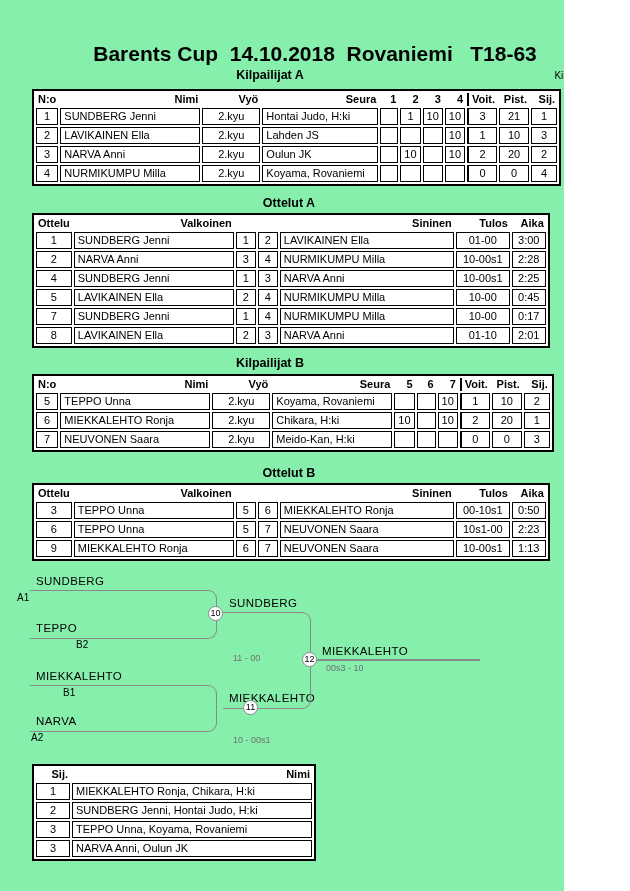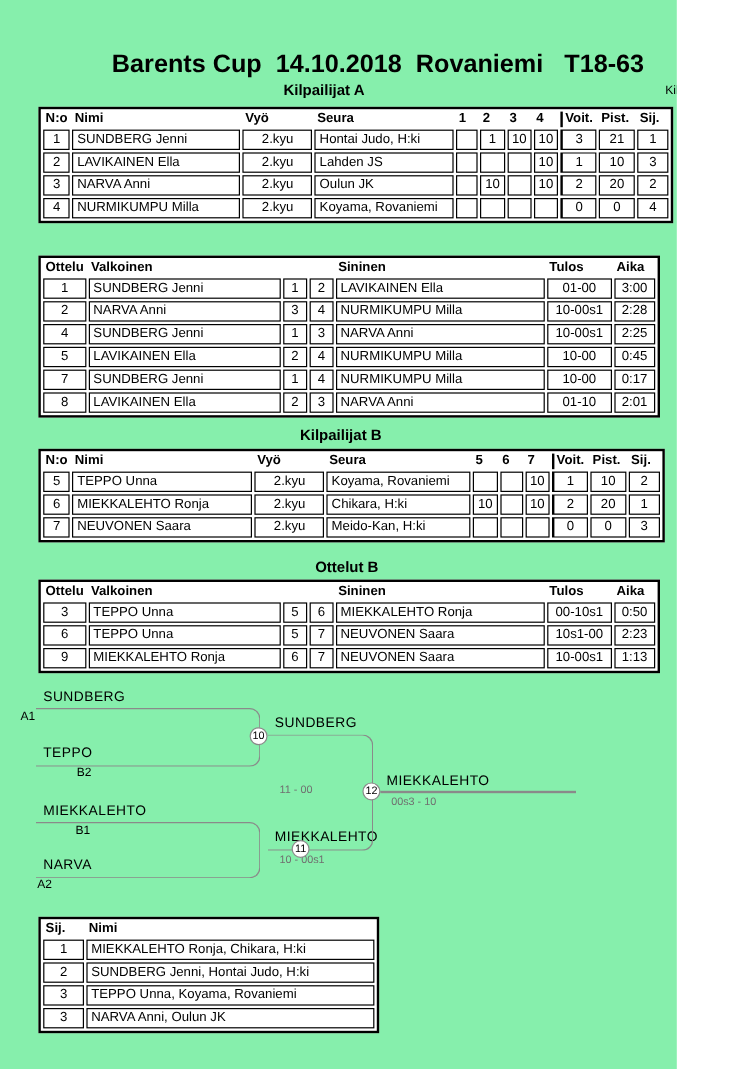--- a/index.html
+++ b/index.html
@@ -13,21 +13,21 @@
     font-size:21px;font-weight:bold;white-space:pre;letter-spacing:0px;
   }
   .section-title{font-size:12.5px;font-weight:bold;text-align:center;}
   .count-label{font-size:10px;text-align:right;}
   
   table.tbl{
     border-collapse:separate;border-spacing:2px;
     border:2px solid #000;background:#fff;
   }
   table.tbl th{
-    font-size:11px;font-weight:bold;text-align:left;
+    font-size:11px;font-weight:bold;text-align:right;
     padding:0 2px;height:13px;line-height:13px;border:none;box-sizing:border-box;
   }
   table.tbl td{
     font-size:11px;text-align:center;border:1px solid #000;
     padding:0 3px;height:15px;line-height:15px;box-sizing:border-box;
     white-space:nowrap;overflow:hidden;
   }
   
   .tblA tr > *:nth-child(1){width:22px;}
   .tblA tr > *:nth-child(2){width:140px;}
@@ -156,20 +156,21 @@
           <td></td>
           <td></td>
           <td></td>
           <td>0</td>
           <td>0</td>
           <td>4</td>
         </tr>
       </tbody>
   </table>
 
+  <div class="abs section-title" style="top:196px;left:32px;width:514px;">Ottelut A</div>
 
   <table class="abs tbl tblO" style="top:213px;left:32px;">
     <thead>
       <tr>
         <th>Ottelu</th>
         <th>Valkoinen</th>
         <th></th>
         <th></th>
         <th>Sininen</th>
         <th>Tulos</th>
@@ -233,21 +234,21 @@
           <td>LAVIKAINEN Ella</td>
           <td>2</td>
           <td>3</td>
           <td>NARVA Anni</td>
           <td>01-10</td>
           <td>2:01</td>
         </tr>
       </tbody>
   </table>
 
-  <div class="abs section-title" style="top:356px;left:14px;width:540px;">Kilpailijat B</div>
+  <div class="abs section-title" style="top:356px;left:0;width:540px;">Kilpailijat B</div>
 
   <table class="abs tbl tblB" style="top:374px;left:32px;">
     <thead>
       <tr>
         <th>N:o</th>
         <th>Nimi</th>
         <th>Vyö</th>
         <th>Seura</th>
         <th>5</th>
         <th>6</th>
@@ -347,33 +348,33 @@
         </tr>
       </tbody>
   </table>
 
   <div>
 
     <div class="bk-name" style="left:36px;top:575px;">SUNDBERG</div>
     <div class="bk-connector" style="left:30px;top:590px;width:186px;height:47px;"></div>
     <div class="bk-seed" style="left:17px;top:592px;">A1</div>
     <div class="bk-name" style="left:36px;top:622px;">TEPPO</div>
-    <div class="bk-seed" style="left:36px;top:639px;padding-left:28px;">B2</div>
+    <div class="bk-seed" style="left:48px;top:639px;padding-left:28px;">B2</div>
     <div class="bk-circle" style="left:208px;top:606px;">10</div>
     <div class="bk-name" style="left:229px;top:597px;">SUNDBERG</div>
     <div class="bk-score" style="left:233px;top:616px;margin-top:37px;">11 - 00</div>
 
     <div class="bk-name" style="left:36px;top:670px;">MIEKKALEHTO</div>
     <div class="bk-connector" style="left:30px;top:685px;width:186px;height:45px;"></div>
     <div class="bk-seed" style="left:31px;top:687px;padding-left:32px;">B1</div>
     <div class="bk-name" style="left:36px;top:715px;">NARVA</div>
     <div class="bk-seed" style="left:31px;top:732px;">A2</div>
     <div class="bk-circle" style="left:208px;top:700px;margin-left:35px;">11</div>
     <div class="bk-name" style="left:229px;top:692px;">MIEKKALEHTO</div>
-    <div class="bk-score" style="left:233px;top:711px;">10 - 00s1</div>
+    <div class="bk-score" style="left:233px;top:735px;">10 - 00s1</div>
 
     <div class="bk-connector" style="left:223px;top:612px;width:87px;height:95px;"></div>
     <div class="bk-circle" style="left:302px;top:652px;">12</div>
     <div class="bk-name" style="left:322px;top:645px;">MIEKKALEHTO</div>
     <div class="bk-final-line" style="left:317px;top:659px;width:163px;"></div>
     <div class="bk-score" style="left:326px;top:663px;">00s3 - 10</div>
   </div>
 
   <div class="abs section-title" style="top:746px;left:32px;width:285px;margin-top:48px;">Tulokset</div>
 

